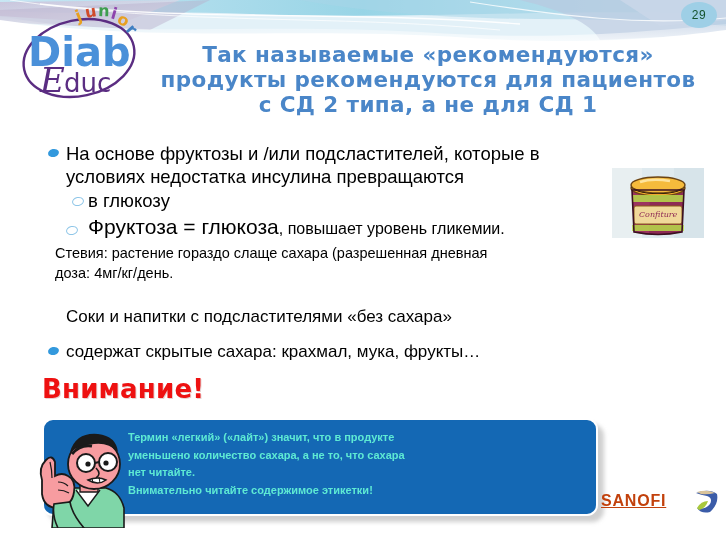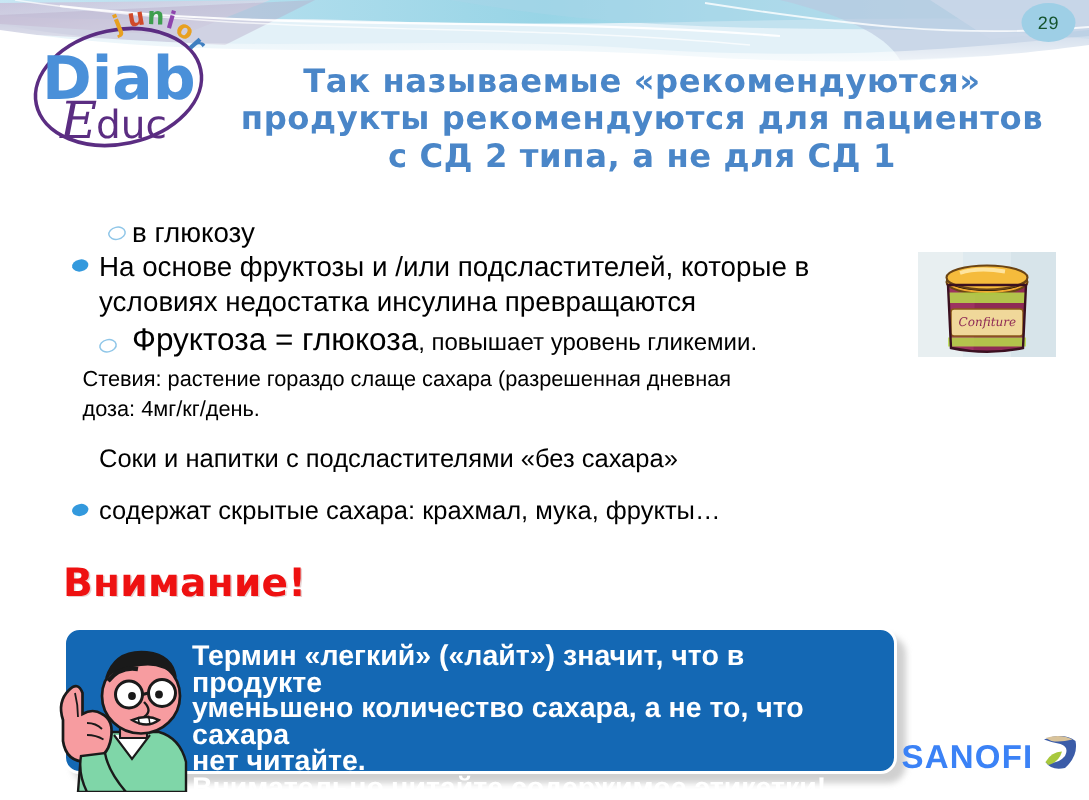--- a/index.html
+++ b/index.html
@@ -139,48 +139,49 @@
     border-radius: 11px;
     background: #1468b4;
     border: 2px solid #ffffff;
     box-sizing: border-box;
     overflow: visible;
   }
   .callout-text {
     position: absolute;
     left: 84px; top: 9px;
     width: 460px;
-    color: #ffffff;
+    color: #5eead4;
     font-family: "Liberation Sans", sans-serif;
-    font-size: 19px;
+    font-size: 11px;
     font-weight: bold;
     line-height: 17.5px;
   }
 
   
   .character {
     position: absolute;
     left: 28px; top: 428px;
     width: 104px; height: 100px;
   }
 
   
   .sanofi {
     position: absolute;
     left: 601px; top: 490px;
     width: 118px; height: 30px;
   }
   .sanofi-word {
     position: absolute;
     left: 0; top: 2px;
-    color: #3b82f6;
+    color: #c2410c;
     font-family: "Liberation Sans", sans-serif;
     font-weight: bold;
-    font-size: 22px;
+    font-size: 16px;
     letter-spacing: .8px;
+    text-decoration: underline;
   }
   .sanofi-mark {
     position: absolute;
     left: 92px; top: -2px;
     width: 27px; height: 27px;
   }
 </style>
 </head>
 <body>
 
@@ -257,42 +258,42 @@
       <rect x="20" y="27" width="52" height="7" fill="#b8dd4a" opacity=".85"></rect>
       <rect x="22" y="38" width="48" height="18" rx="2" fill="#f0d89a" stroke="#8a5a18" stroke-width="1"></rect>
       <text x="27" y="49" font-family="DejaVu Serif, serif" font-size="8" font-style="italic" fill="#8e2a55">Confiture</text>
       <rect x="20" y="57" width="52" height="6" fill="#b8dd4a" opacity=".85"></rect>
       <path d="M20,22 L72,22 L70,64 Q46,69 22,64 Z" fill="none" stroke="#3a1020" stroke-width="1.6"></path>
     </svg>
   </div>
 
   <div class="body-area">
 
-    <div class="line b1 indent2" style="position:relative; margin-top:1px;">
-      <span class="bullet-hollow" style="left:28px; top:8px;"></span>
-      <div>в глюкозу</div>
-    </div>
-
     <div class="line b1 indent1" style="position:relative;">
       <span class="bullet-filled" style="left:4px; top:7px;"></span>
       <div>На основе фруктозы и /или подсластителей, которые в</div>
       <div>условиях недостатка инсулина превращаются</div>
     </div>
 
+    <div class="line b1 indent2" style="position:relative; margin-top:1px;">
+      <span class="bullet-hollow" style="left:28px; top:8px;"></span>
+      <div>в глюкозу</div>
+    </div>
+
     <div class="line indent2" style="position:relative; margin-top:3px;">
       <span class="bullet-hollow" style="left:22px; top:11px;"></span>
       <span style="font-size:21px;">Фруктоза = глюкоза</span><span style="font-size:16px;">, повышает уровень гликемии.</span>
     </div>
 
     <div class="line b-small" style="margin-top:5px; padding-left:11px;">
       <div>Стевия: растение гораздо слаще сахара (разрешенная дневная</div>
       <div>доза: 4мг/кг/день.</div>
     </div>
 
-    <div class="line b-mid" style="margin-top:11px; padding-left:22px;">Соки и напитки с подсластителями «без сахара»</div>
+    <div class="line b-mid" style="margin-top:22px; padding-left:22px;">Соки и напитки с подсластителями «без сахара»</div>
 
     <div class="line b-mid" style="position:relative; margin-top:12px; padding-left:22px;">
       <span class="bullet-filled" style="left:4px; top:7px;"></span>
       <span>содержат скрытые сахара: крахмал, мука, фрукты…</span>
     </div>
 
   </div>
 
   <div class="vnimanie">Внимание!</div>
 

